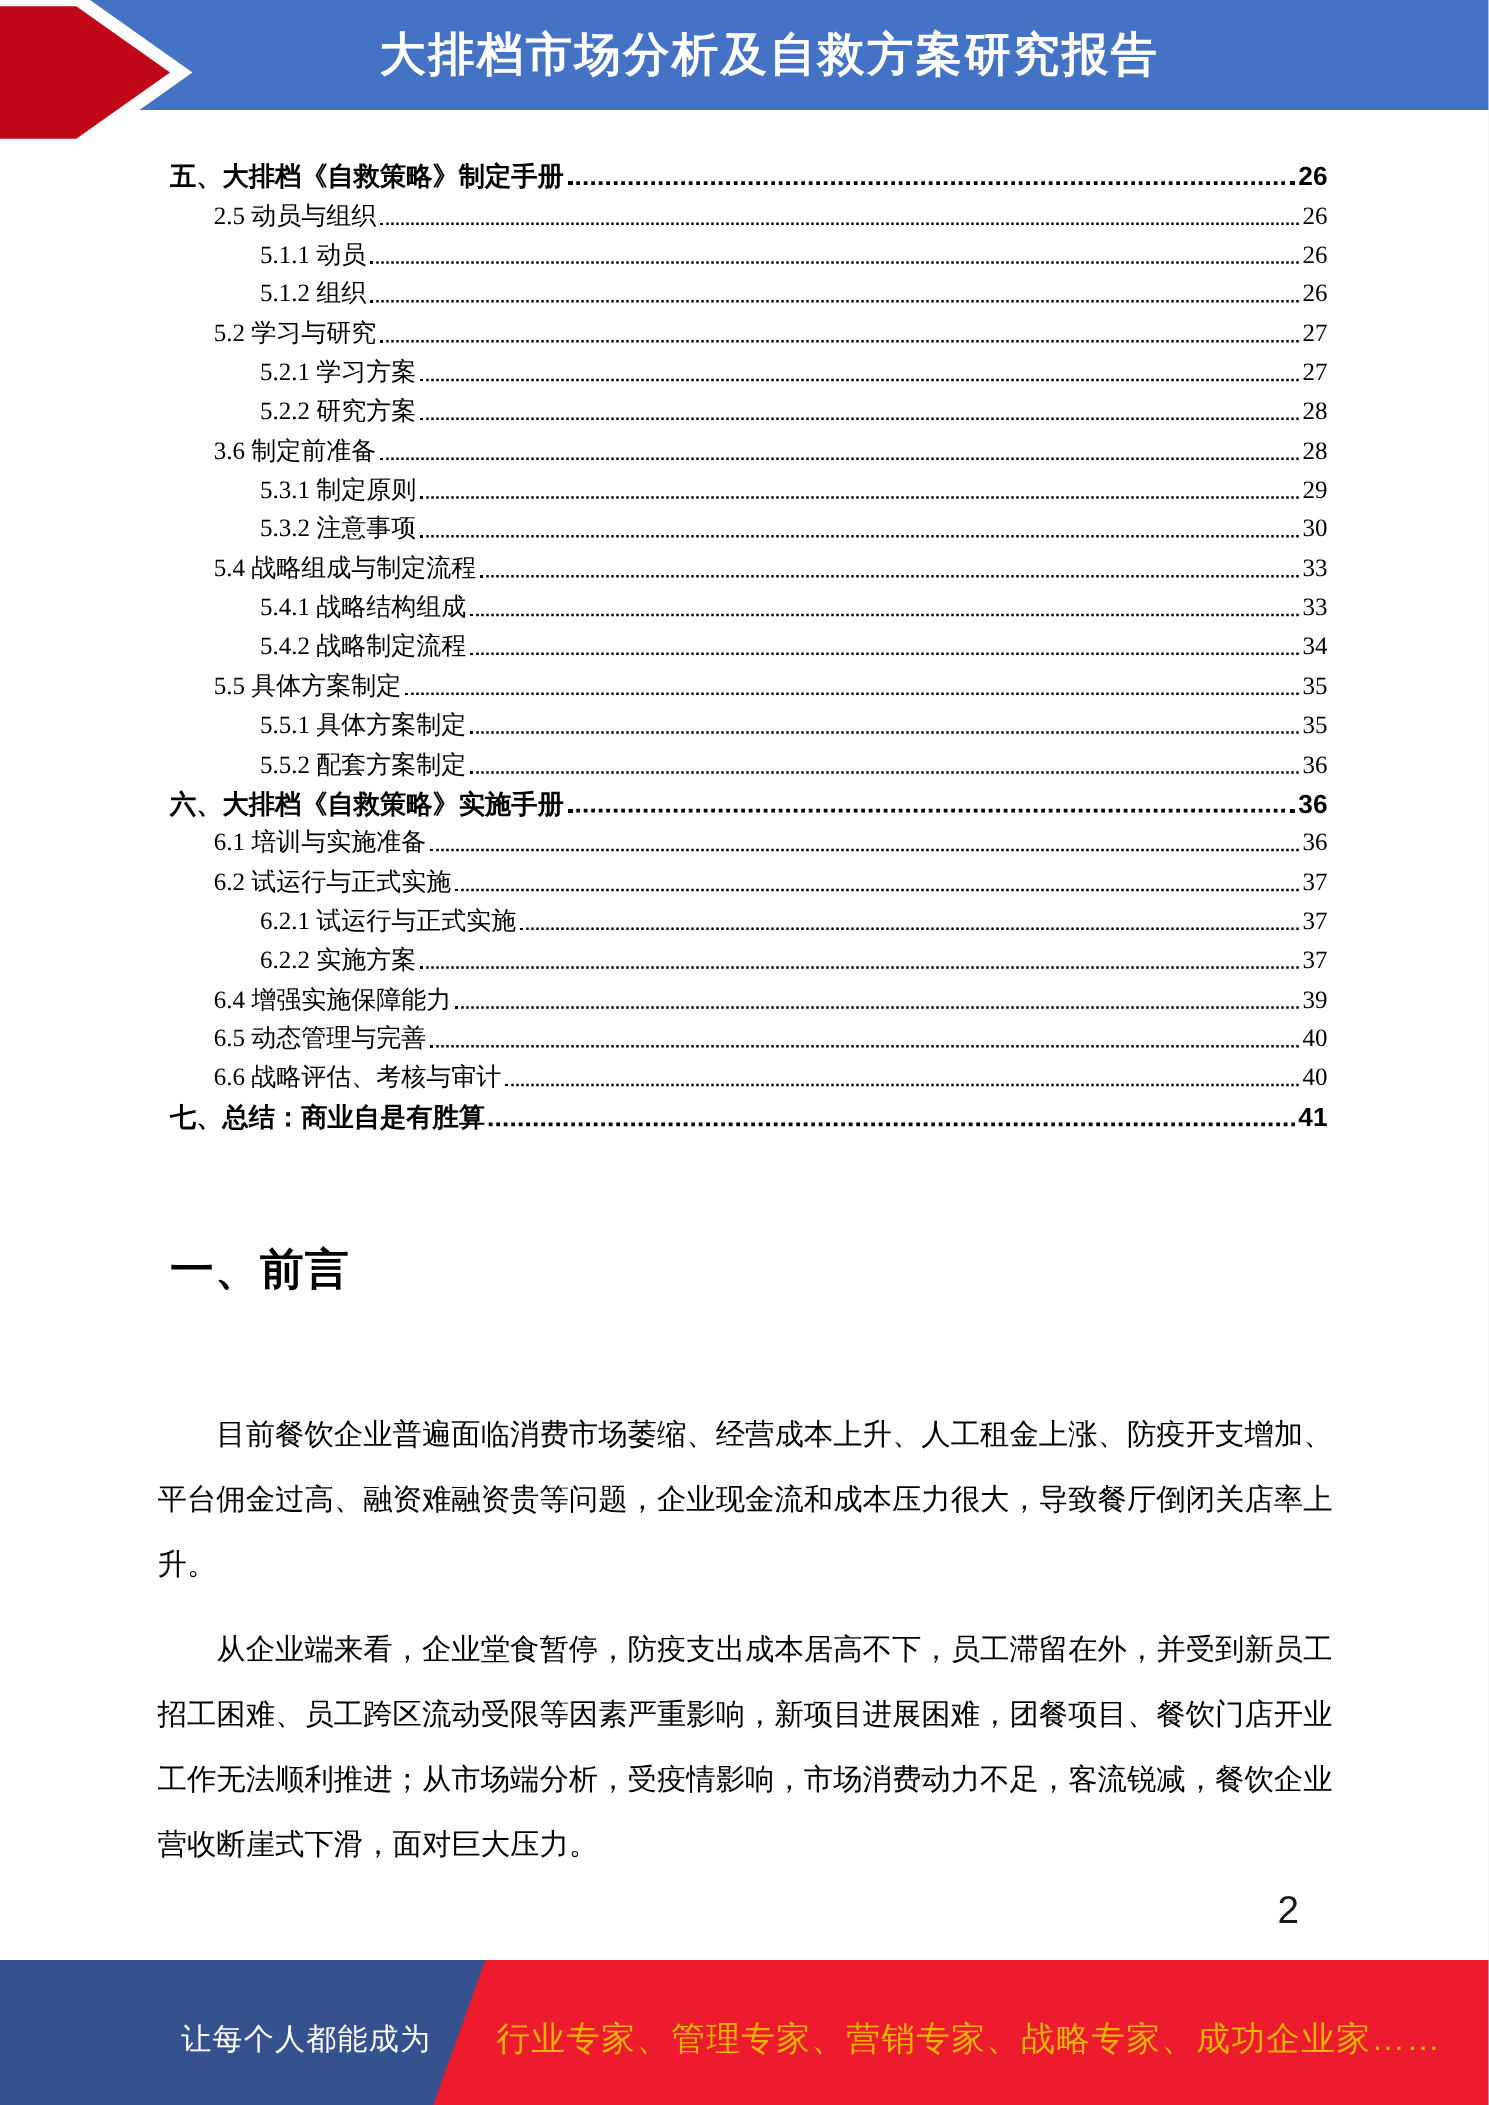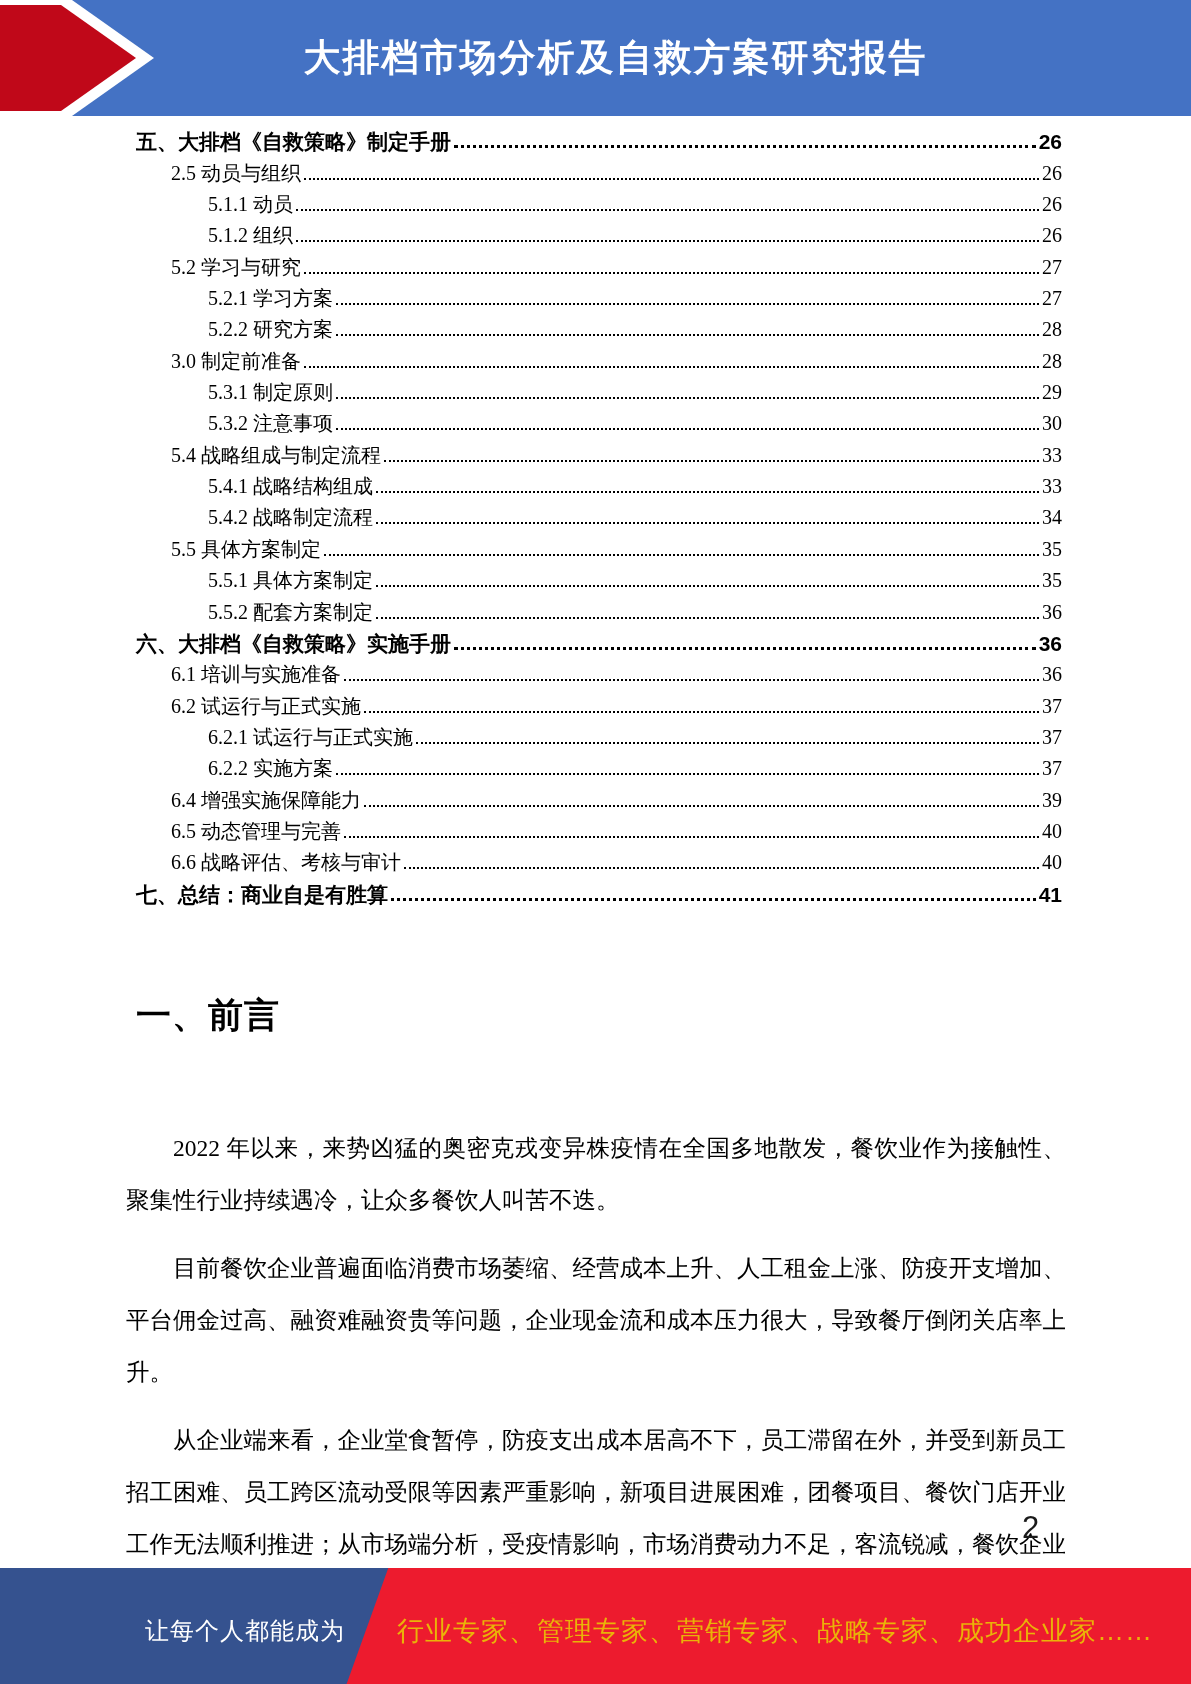--- a/index.html
+++ b/index.html
@@ -4,21 +4,21 @@
 <style>
   html,body{margin:0;padding:0;background:#e9e9e9;}
   .page{
     position:relative; width:1191px; height:1684px; background:#fff;
     overflow:hidden; font-family:"Liberation Serif", serif; color:#000;
     margin:0 auto;
   }
 
   
   .page-header{
-    position:absolute; top:0; left:0; width:100%; height:116px;
+    position:absolute; top:0; left:0; width:100%; height:88px;
     background:var(--header-blue,#4472C4);
   }
   .header-arrow{ position:absolute; top:0; left:0; width:170px; height:116px; }
   .arrow-white{ fill:#ffffff; }
   .arrow-red{ fill:var(--arrow-red,#C00819); }
   .header-title{
     position:absolute; inset:0; display:flex; align-items:center; justify-content:center;
     color:#fff; font-family:"Liberation Sans", sans-serif; font-weight:bold;
     font-size:37px; letter-spacing:2px; padding-left:40px; box-sizing:border-box;
   }
@@ -124,21 +124,21 @@
         <span class="toc-label">5.2.1 学习方案</span>
         <span class="toc-dots"></span>
         <span class="toc-page">27</span>
       </div>
       <div class="toc-row lvl3">
         <span class="toc-label">5.2.2 研究方案</span>
         <span class="toc-dots"></span>
         <span class="toc-page">28</span>
       </div>
       <div class="toc-row lvl2">
-        <span class="toc-label">3.0 制定前准备</span>
+        <span class="toc-label">3.6 制定前准备</span>
         <span class="toc-dots"></span>
         <span class="toc-page">28</span>
       </div>
       <div class="toc-row lvl3">
         <span class="toc-label">5.3.1 制定原则</span>
         <span class="toc-dots"></span>
         <span class="toc-page">29</span>
       </div>
       <div class="toc-row lvl3">
         <span class="toc-label">5.3.2 注意事项</span>
@@ -218,21 +218,20 @@
       <div class="toc-row lvl1 bold">
         <span class="toc-label">七、总结：商业自是有胜算</span>
         <span class="toc-dots"></span>
         <span class="toc-page">41</span>
       </div>
     </nav>
 
   <h1 class="section-heading">一、前言</h1>
 
   <div class="body-text" id="paragraphs">
-      <p class="body-para">2022 年以来，来势凶猛的奥密克戎变异株疫情在全国多地散发，餐饮业作为接触性、聚集性行业持续遇冷，让众多餐饮人叫苦不迭。</p>
       <p class="body-para">目前餐饮企业普遍面临消费市场萎缩、经营成本上升、人工租金上涨、防疫开支增加、平台佣金过高、融资难融资贵等问题，企业现金流和成本压力很大，导致餐厅倒闭关店率上升。</p>
       <p class="body-para">从企业端来看，企业堂食暂停，防疫支出成本居高不下，员工滞留在外，并受到新员工招工困难、员工跨区流动受限等因素严重影响，新项目进展困难，团餐项目、餐饮门店开业工作无法顺利推进；从市场端分析，受疫情影响，市场消费动力不足，客流锐减，餐饮企业营收断崖式下滑，面对巨大压力。</p>
     </div>
 
   <div class="page-number">2</div>
 
   <footer class="page-footer">
     <div class="footer-red"></div>
     <span class="footer-left-text">让每个人都能成为</span>
     <span class="footer-right-text">行业专家、管理专家、营销专家、战略专家、成功企业家……</span>

